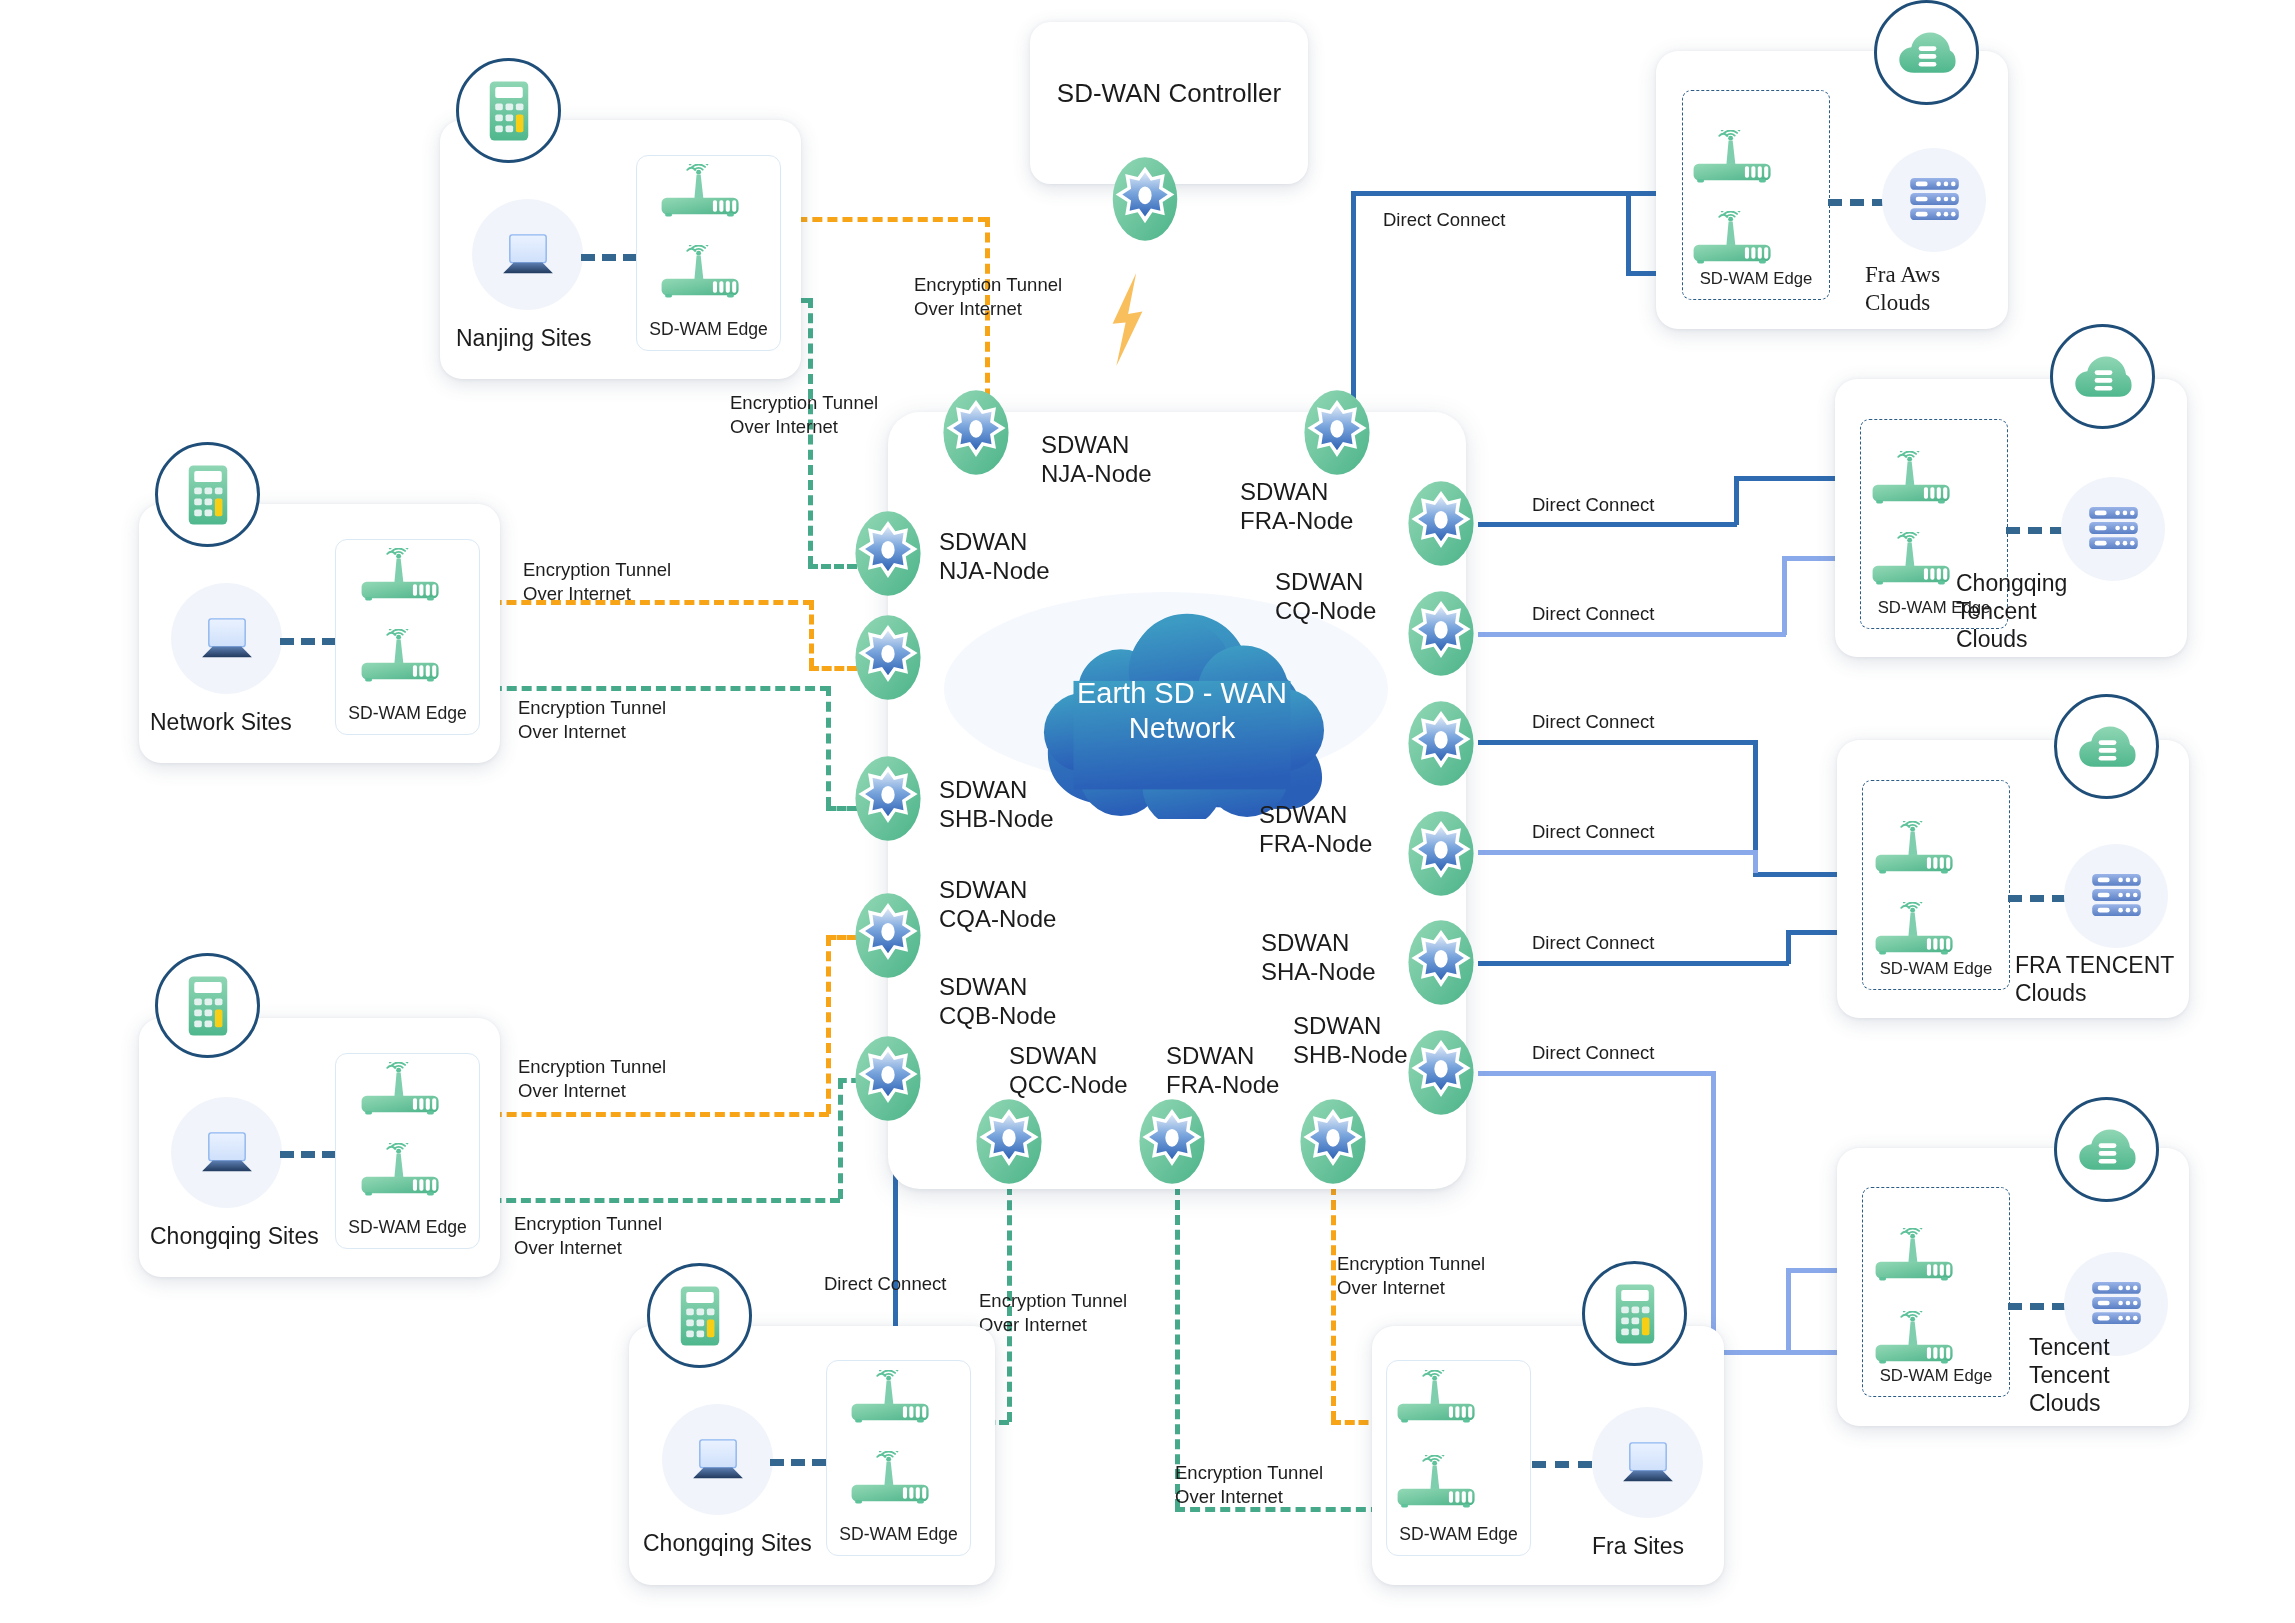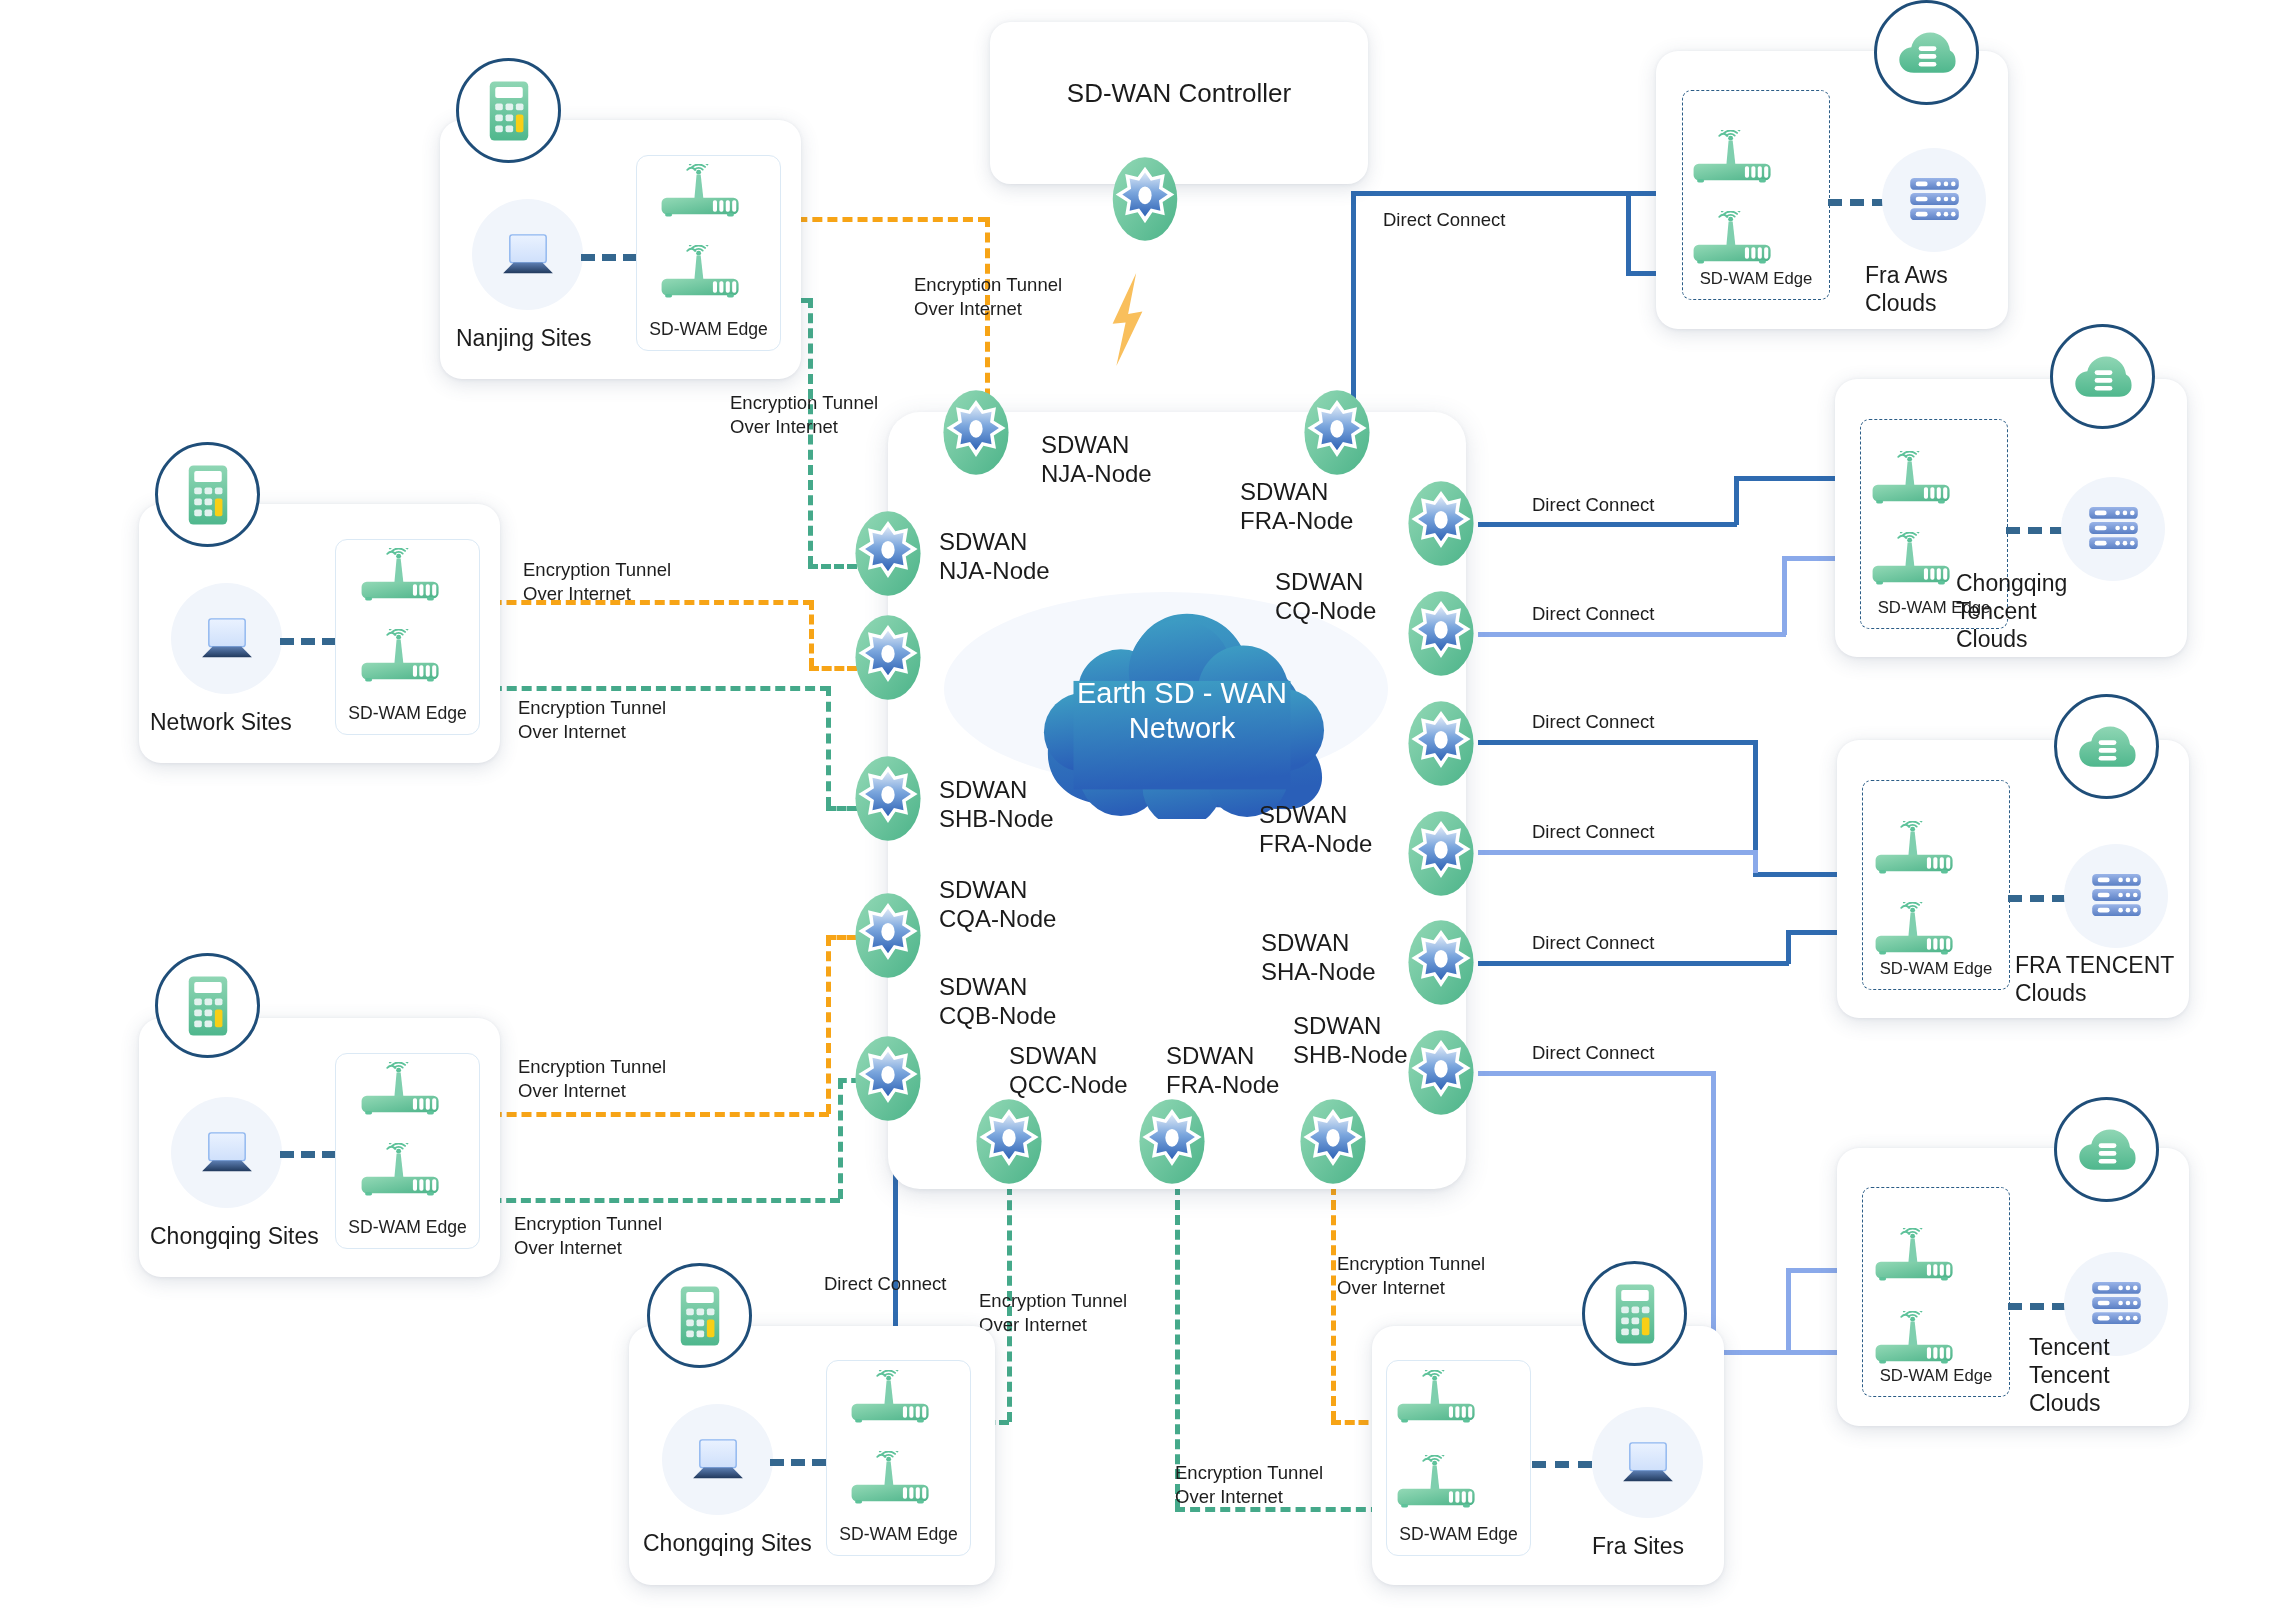--- a/index.html
+++ b/index.html
@@ -268,21 +268,21 @@
       <circle cx="170" cy="188" r="40" fill="url(#gCloud)"></circle>
       <circle cx="236" cy="176" r="42" fill="url(#gCloud)"></circle>
       <rect x="60" y="80" width="220" height="110" fill="url(#gCloud)"></rect>
     </svg>
     <div id="cloud-text" style="font-size:29px;">
       <span>Earth SD - WAN</span><br>
       <span>Network</span>
     </div>
   </div>
 
-  <div id="controller" style="left:990px;top:22px;width:378px;height:162px;">
+  <div id="controller" style="left:1030px;top:22px;width:278px;height:162px;">
     <div id="controller-title" style="top:56px;font-size:26px;">SD-WAN Controller</div>
   </div>
   <svg class="abs" style="left:1108px;top:155px;" width="74" height="88" viewBox="0 0 100 120">
     <use href="#sym-sdwan-node"></use>
   </svg>
   <svg class="abs" style="left:1108px;top:273px;" width="39" height="93" viewBox="0 0 60 150">
     <use href="#sym-bolt"></use>
   </svg>
 
   <svg class="node" style="left:939px;top:388px;" width="74" height="89" viewBox="0 0 100 120">
@@ -547,21 +547,21 @@
     </svg>
   <svg class="router" style="left:1691px;top:211px;" width="88" height="56" viewBox="0 0 150 96">
       <use href="#sym-router"></use>
     </svg>
   <div class="line h-dash abs" style="left:1828px;top:199px;width:58px;border-top-width:7.4px;border-color:#34678f;border-top-style:dashed;"></div>
   <div class="laptop-circle" style="left:1882px;top:148px;width:104px;height:104px;">
     <svg style="position:absolute;left:27px;top:29px;" width="51" height="44" viewBox="0 0 110 96">
         <use href="#sym-server"></use>
       </svg>
   </div>
-  <div class="card-label" style="left:1865px;top:261px;font-size:23px;">
+  <div class="card-label" style="left:1865px;top:261px;font-size:23px;font-family:Liberation Serif, serif;">
     <span>Fra Aws</span><br><span>Clouds</span>
   </div>
 
   <div class="card" style="left:1835px;top:379px;width:352px;height:278px;"></div>
   <div class="badge" style="left:2050px;top:324px;width:99px;height:99px;">
     <svg width="58" height="46" viewBox="0 0 110 88">
         <use href="#sym-cloud-server"></use>
       </svg>
   </div>
   <div class="edgebox dashed" style="left:1860px;top:419px;width:146px;height:208px;">

